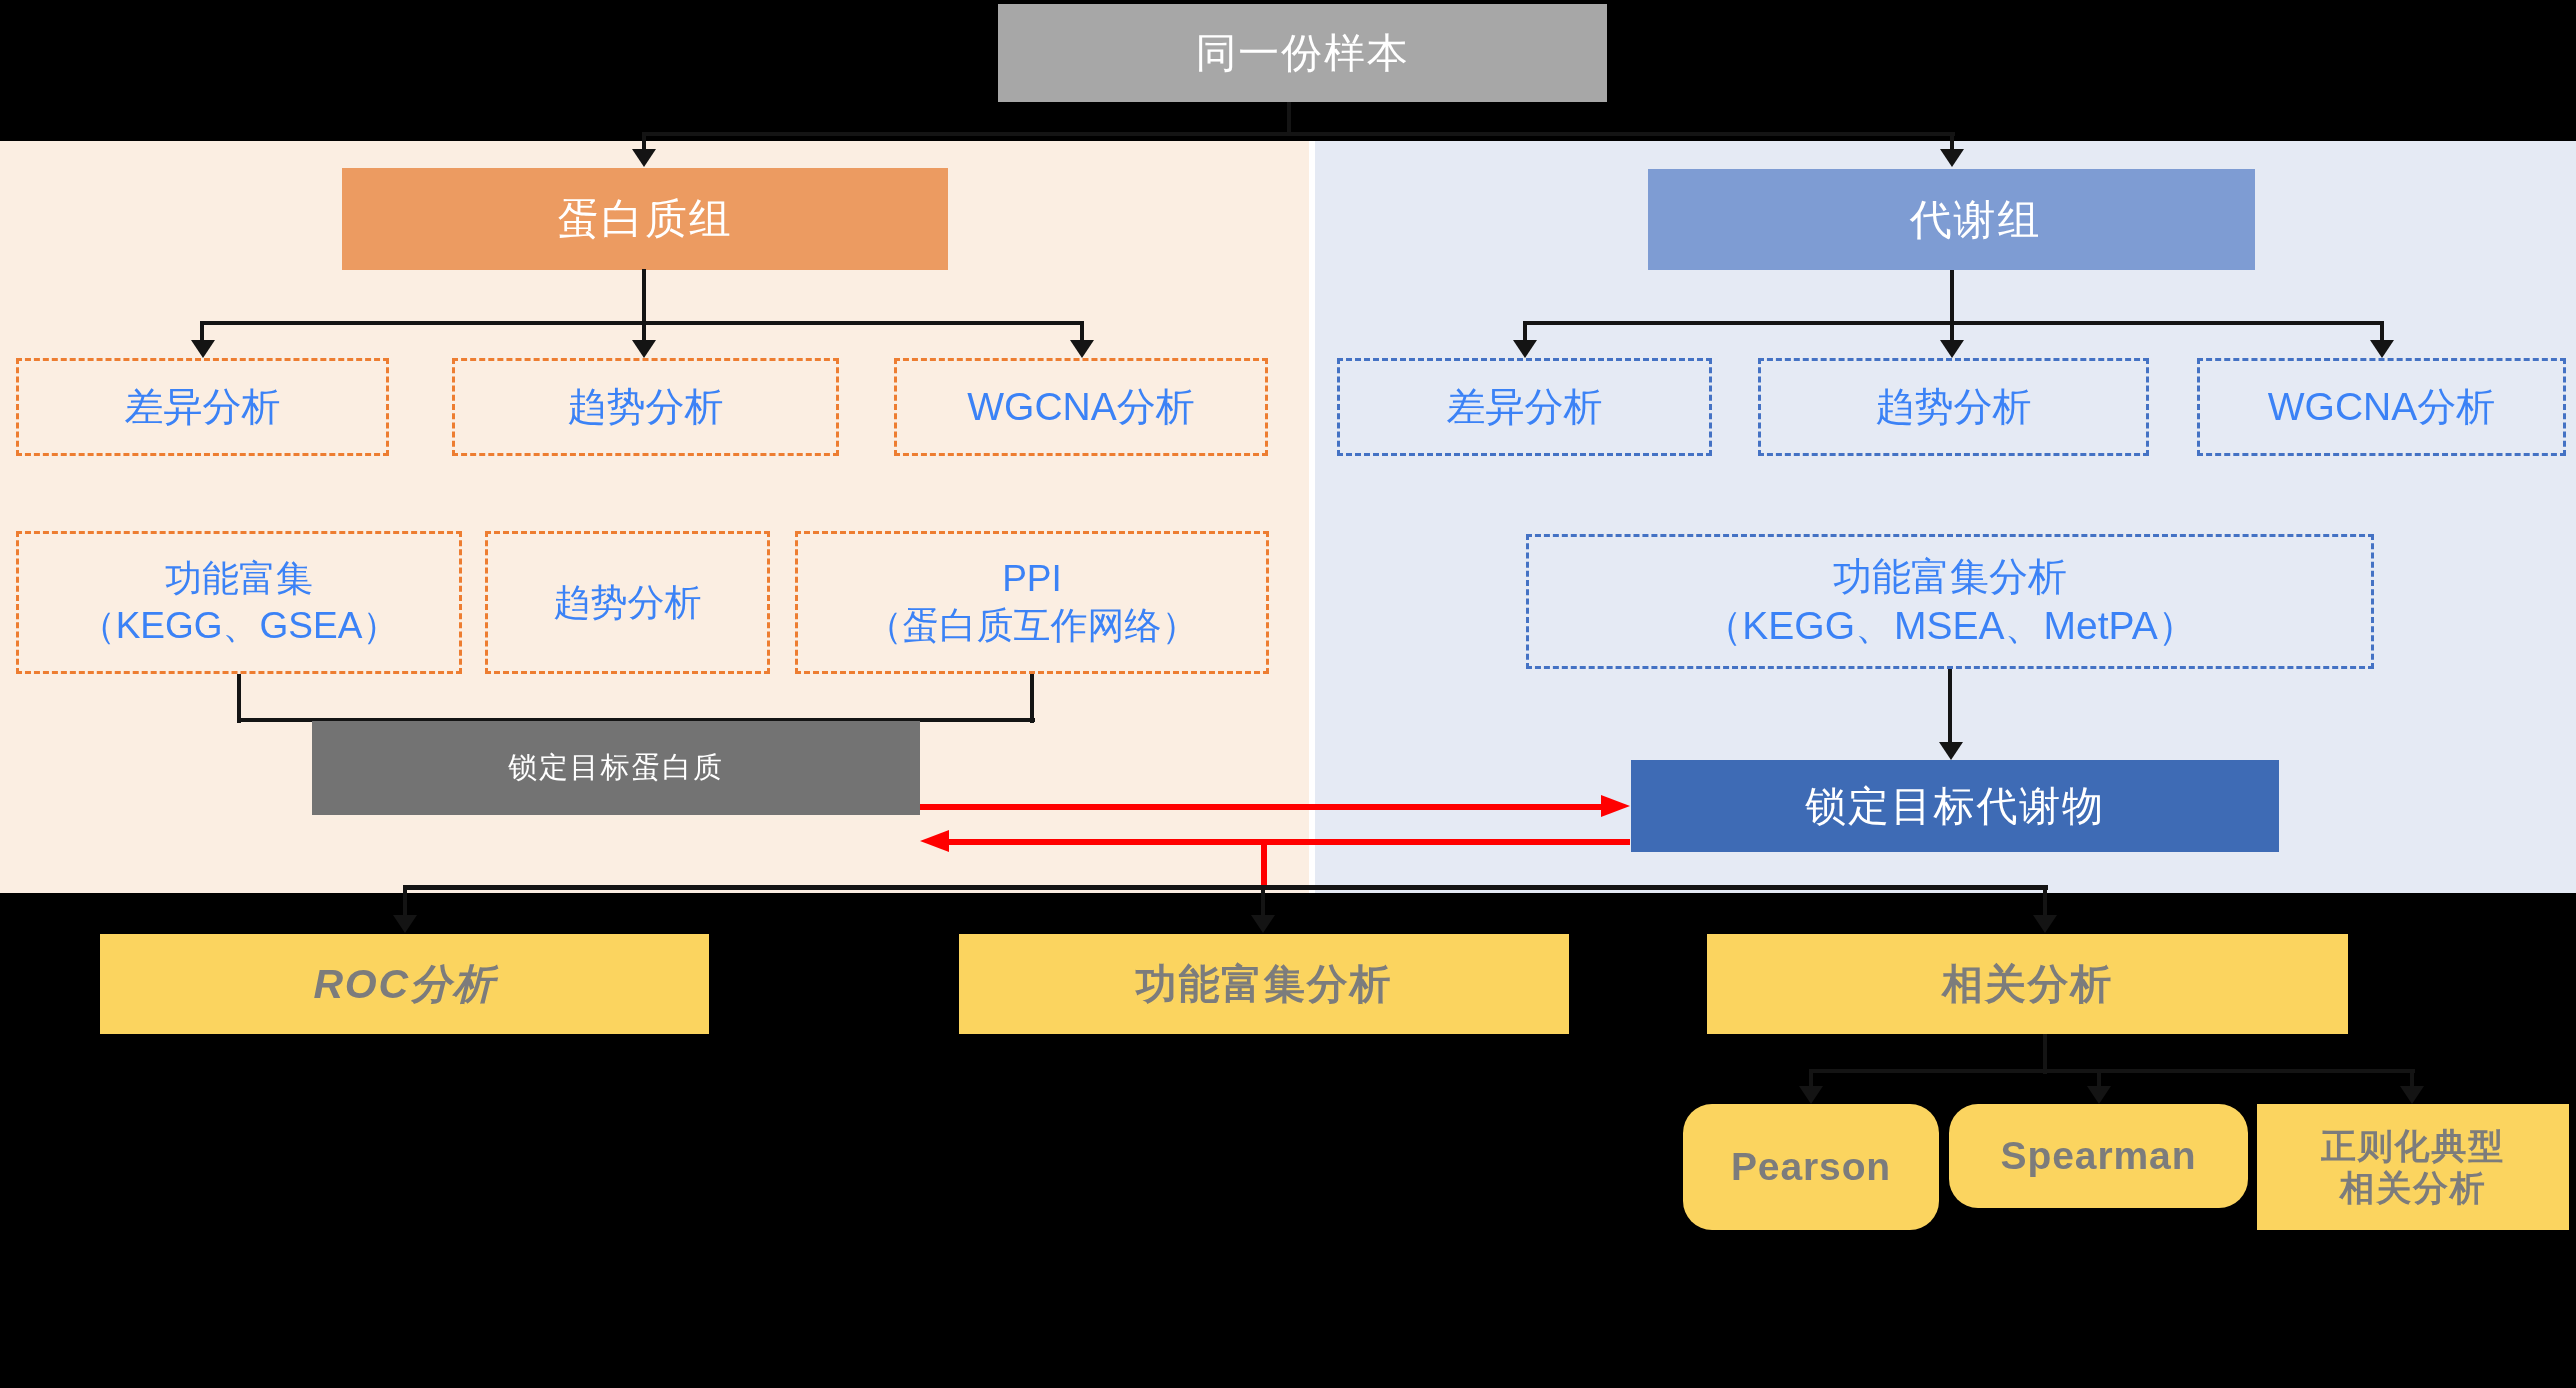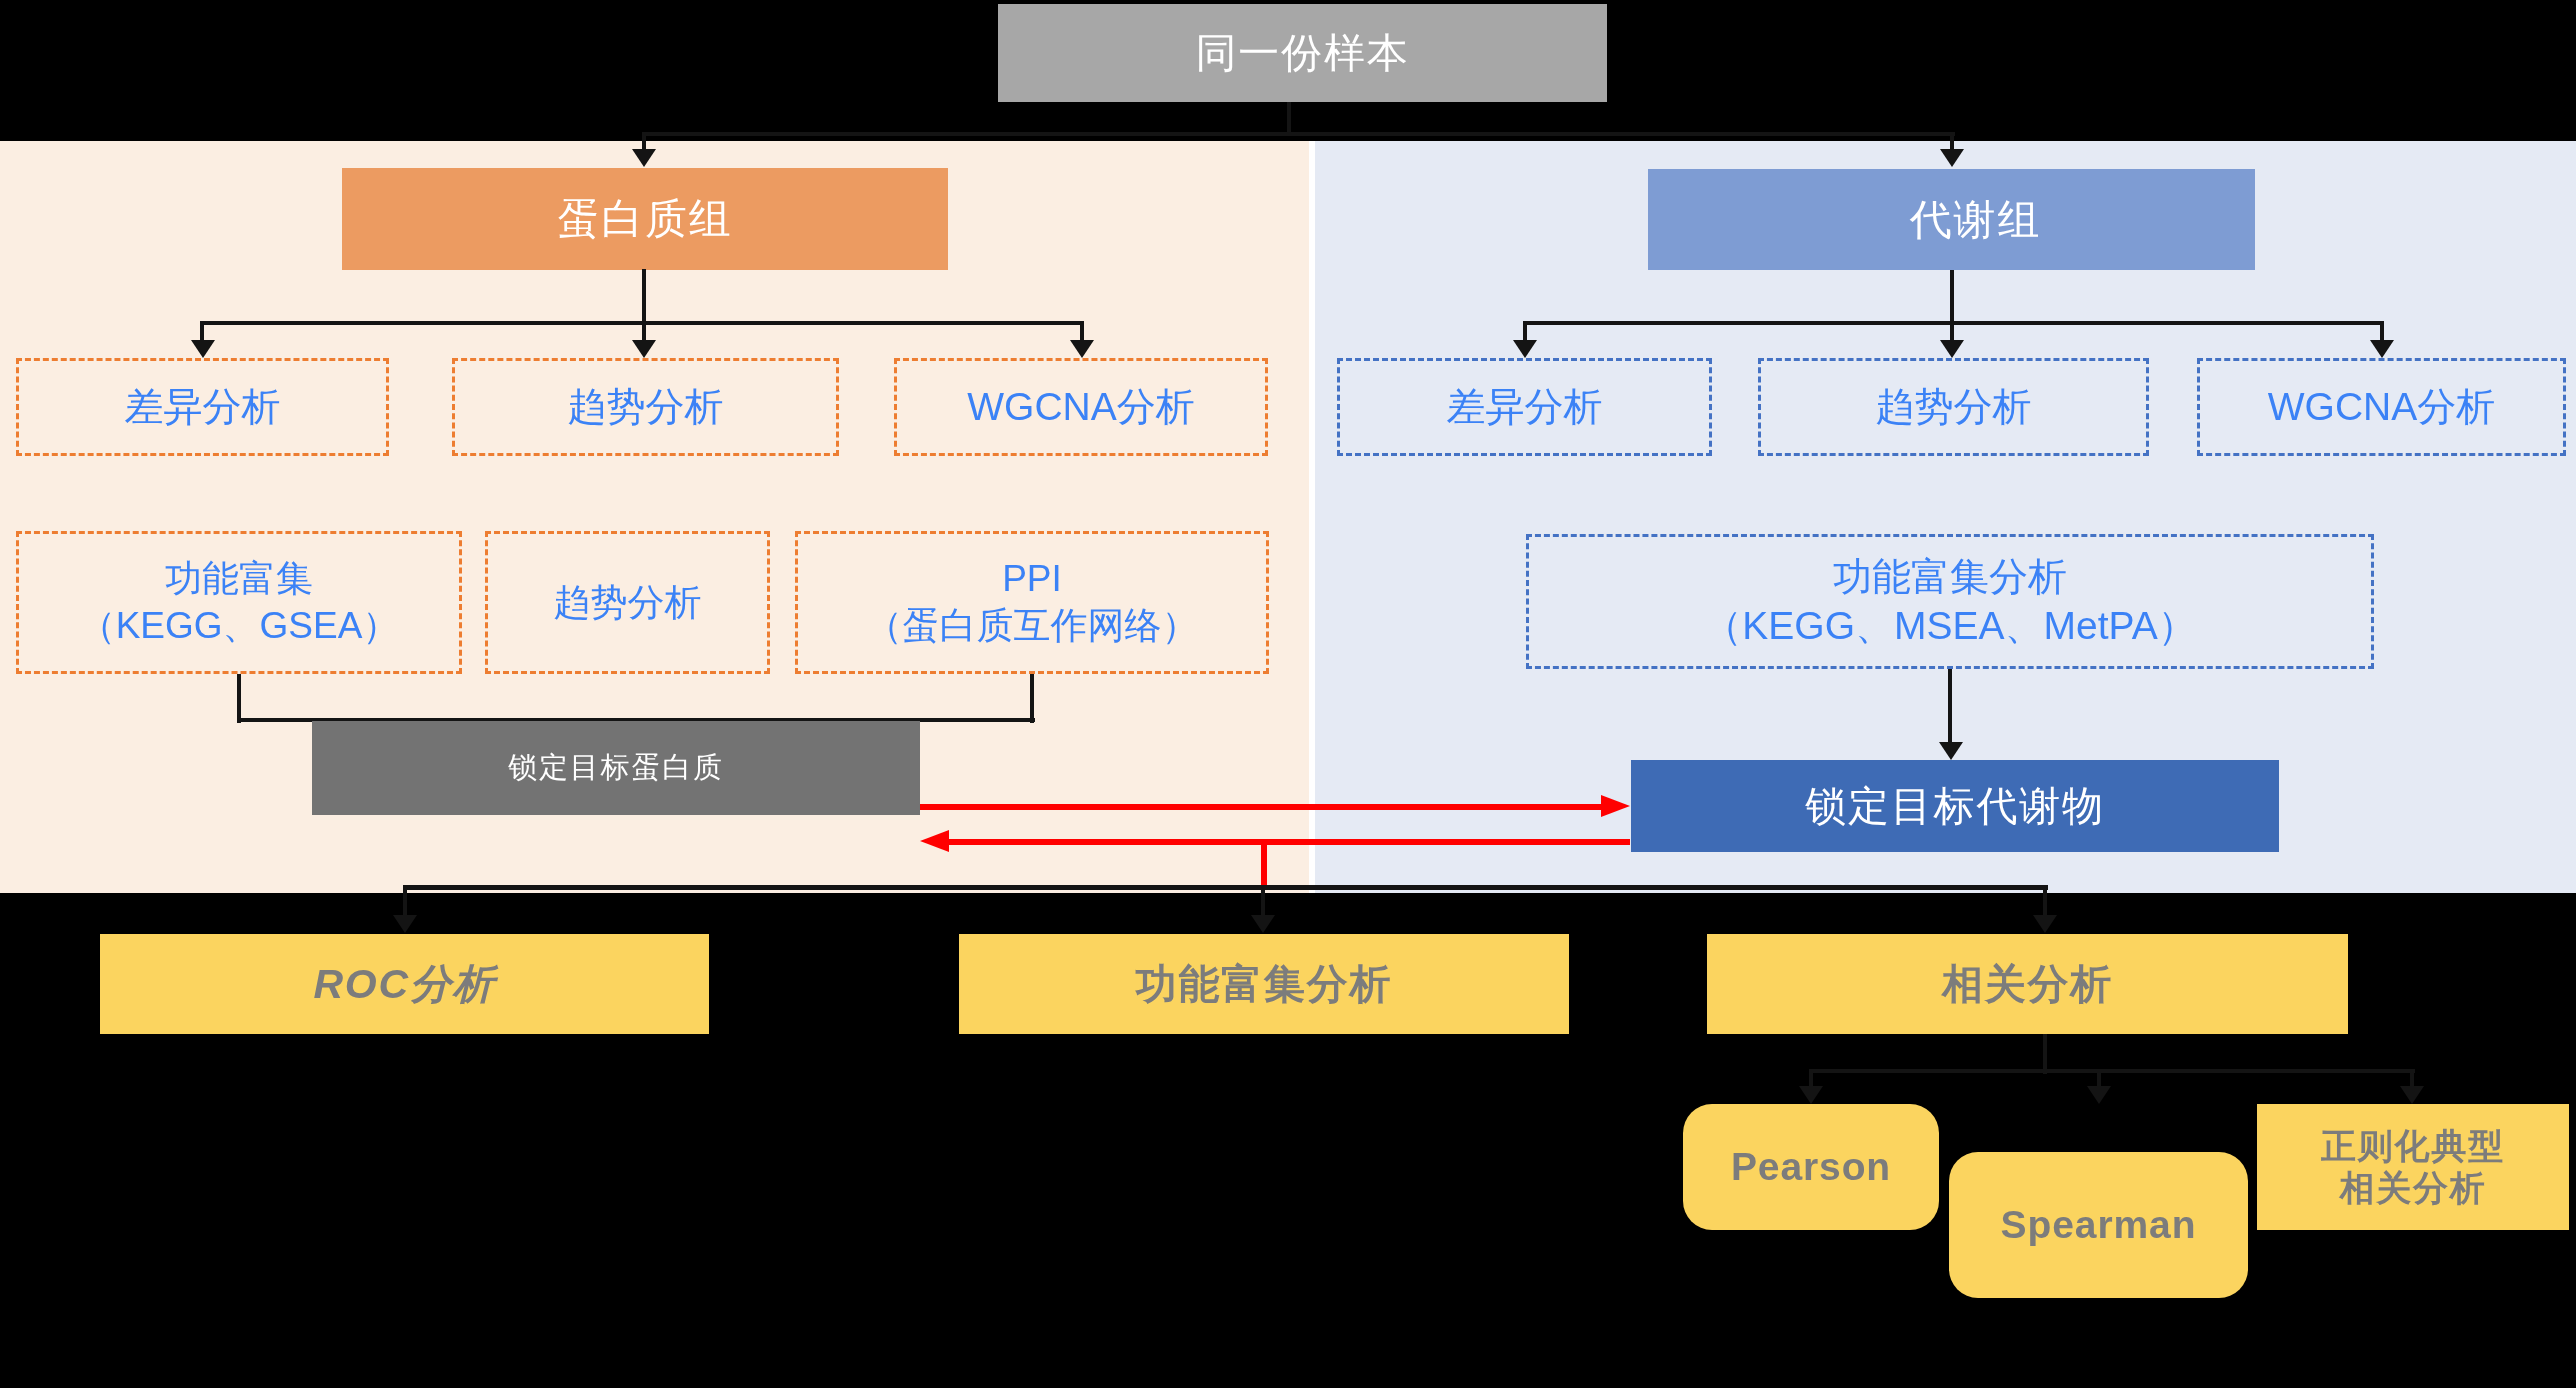--- a/index.html
+++ b/index.html
@@ -177,21 +177,21 @@
   <div class="vline" style="left:1809px;top:1069px;width:4.4px;height:19.4px;"></div>
   <div class="arrow-down" style="left:1799px;top:1086px;"></div>
   <div class="vline" style="left:2097px;top:1069px;width:4.4px;height:19.4px;"></div>
   <div class="arrow-down" style="left:2087px;top:1086px;"></div>
   <div class="vline" style="left:2410px;top:1069px;width:4.4px;height:19.4px;"></div>
   <div class="arrow-down" style="left:2400px;top:1086px;"></div>
 
   <div class="box yellow sub" style="left:1683px;top:1104px;width:256px;height:126px;">
     <span>Pearson</span>
   </div>
-  <div class="box yellow sub" style="left:1949px;top:1104px;width:299px;height:146px;margin-top:48px;">
+  <div class="box yellow sub" style="left:1949px;top:1104px;width:299px;height:104px;">
     <span>Spearman</span>
   </div>
   <div class="box yellow sub-two" style="left:2257px;top:1104px;width:312px;height:126px;">
     <span>正则化典型</span>
     <span>相关分析</span>
   </div>
 
 </div>
 
 

